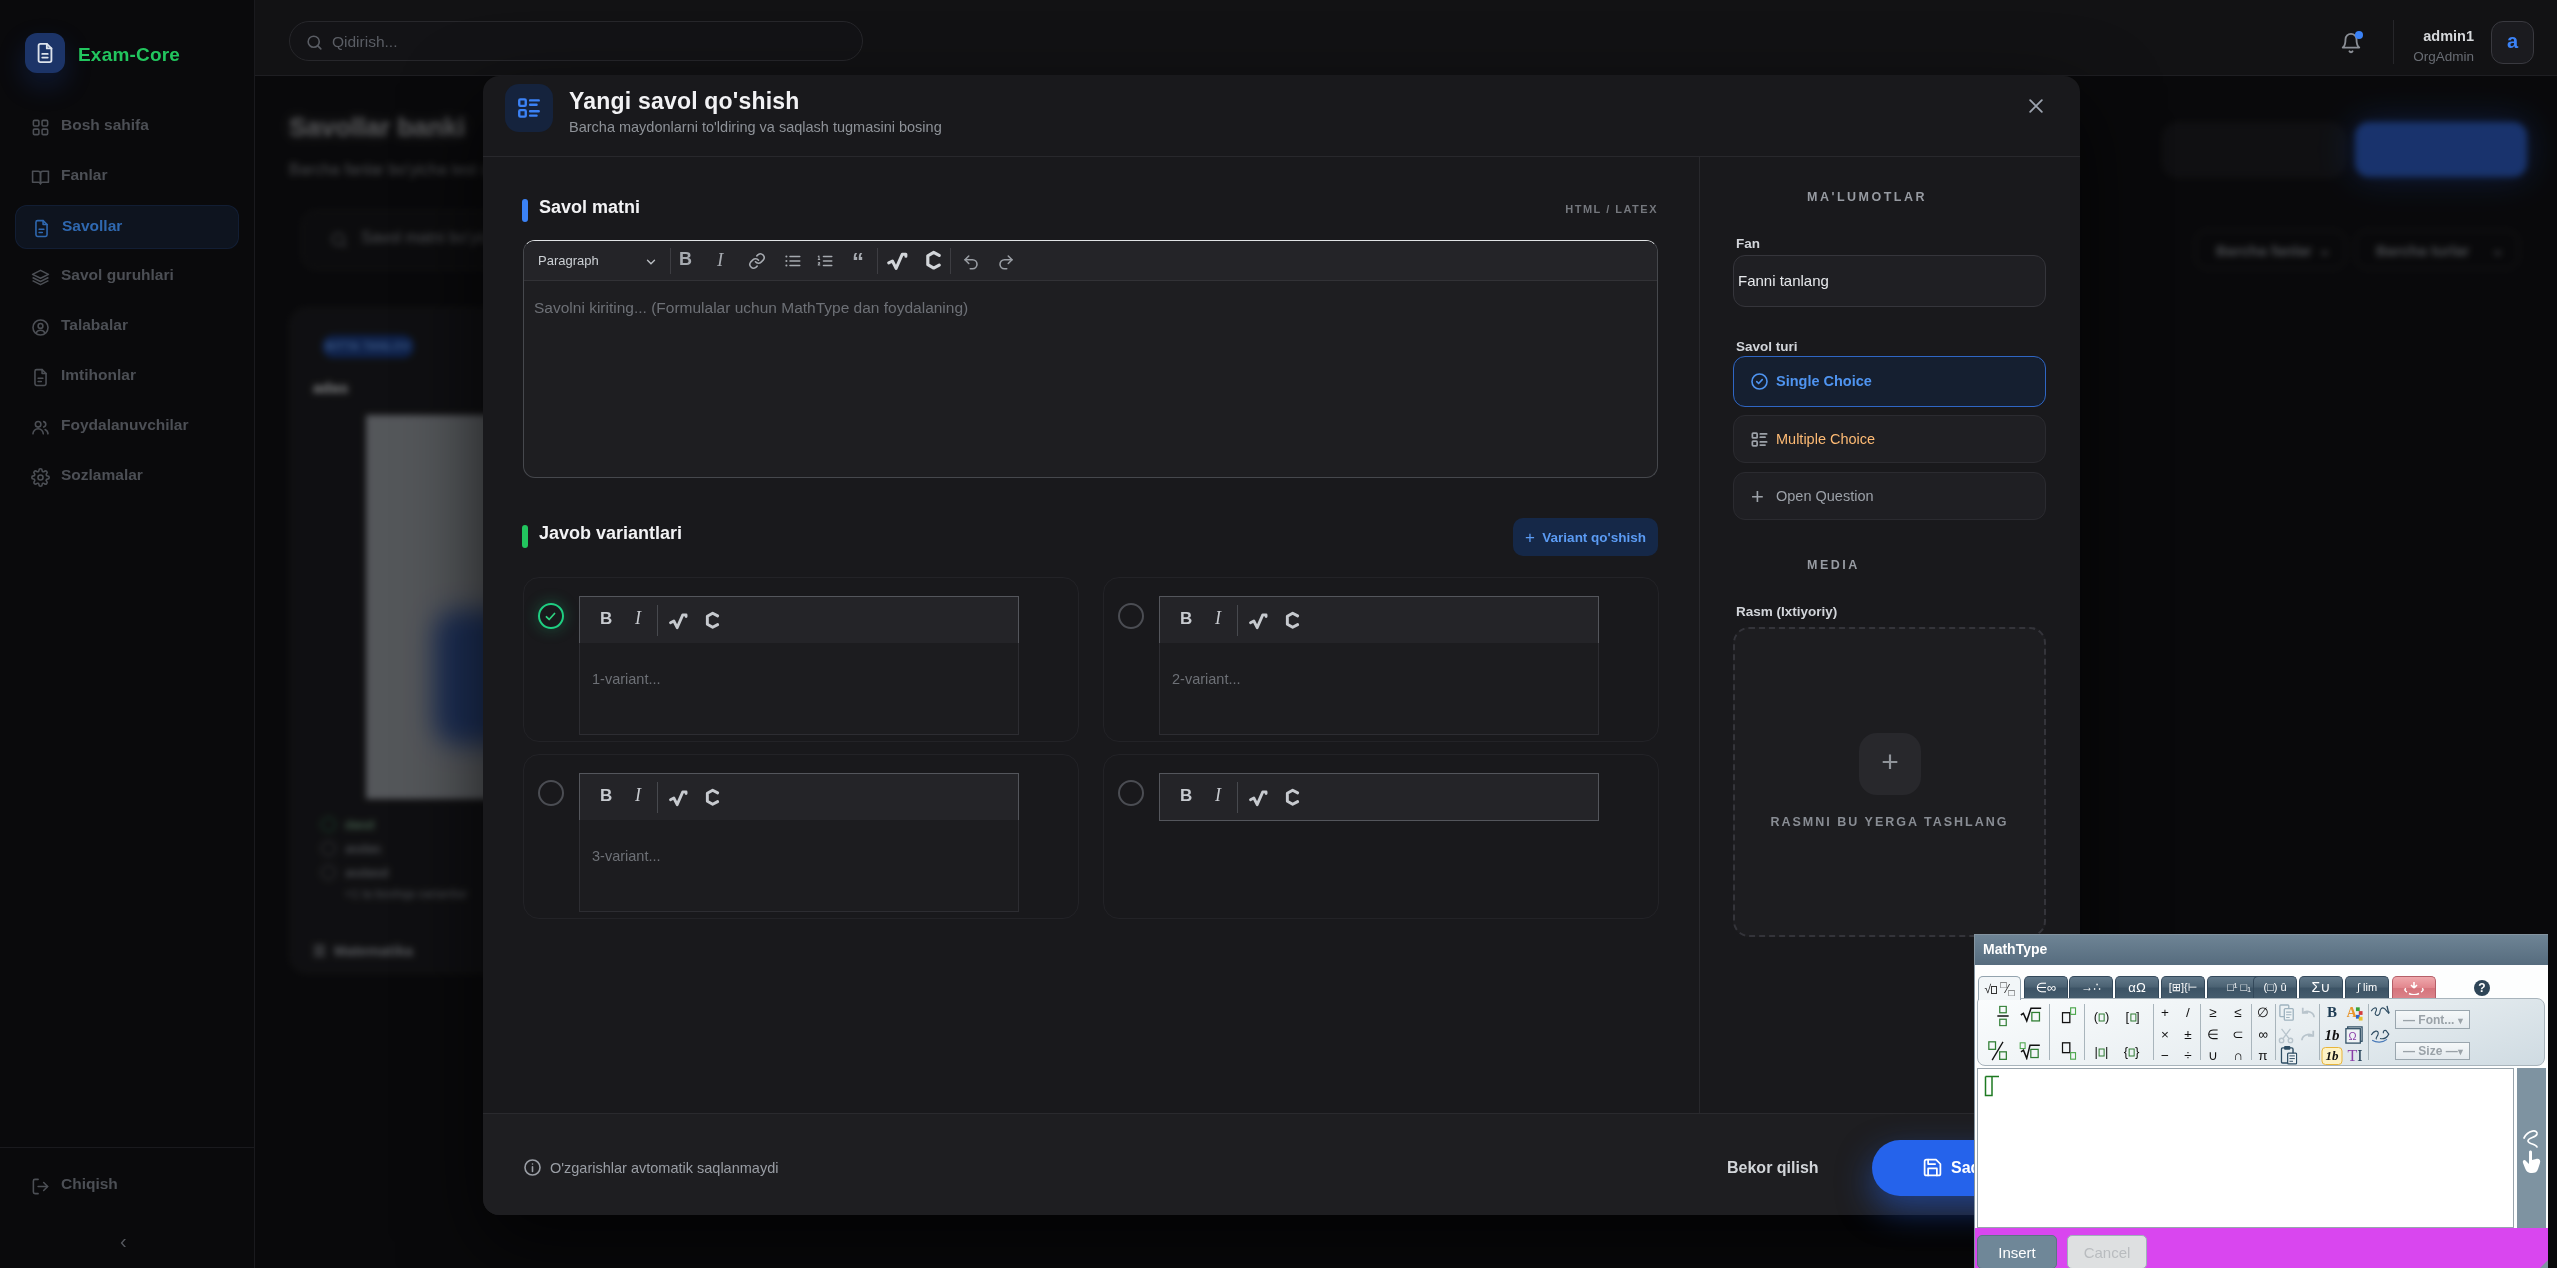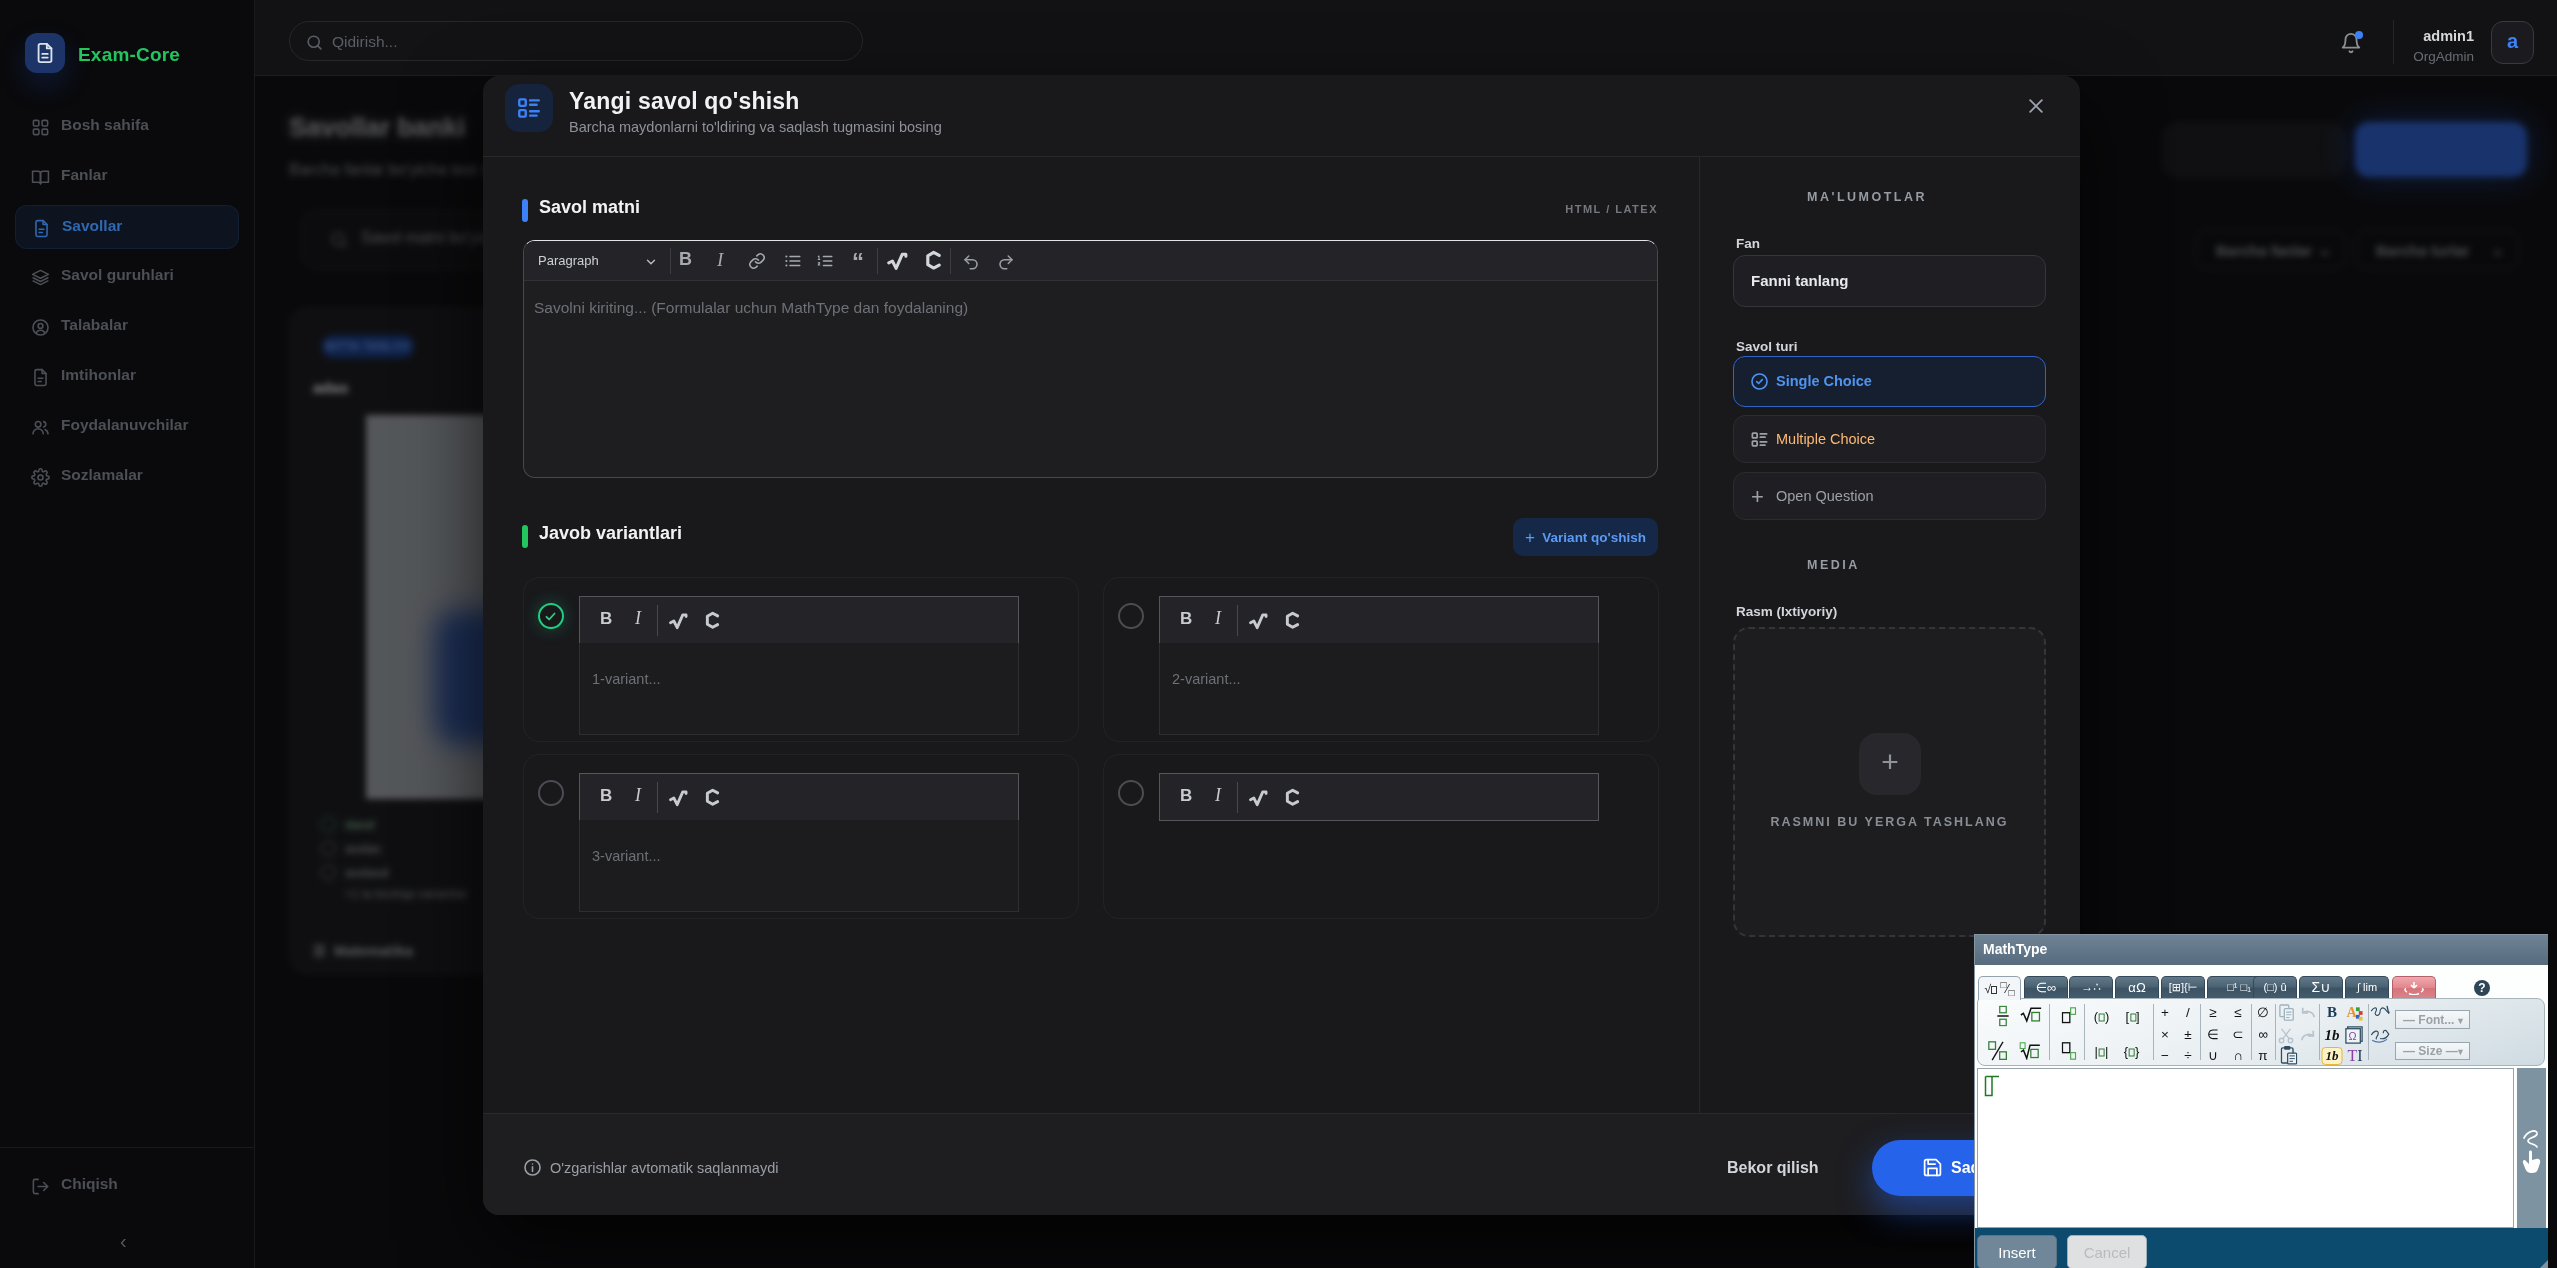--- a/index.html
+++ b/index.html
@@ -79,21 +79,21 @@
 .vtb { position:absolute; left:55px; top:18px; width:440px; height:48px; background:#242428; border:1px solid #54565c; }
 .vb { position:absolute; left:20px; top:12px; font-size:17px; font-weight:800; color:#c7cacf; }
 .vi { position:absolute; left:55px; top:11px; font-size:18px; font-style:italic; font-family:"Liberation Serif",serif; color:#c7cacf; }
 .vsep { position:absolute; left:77px; top:8px; width:1px; height:31px; background:#47494e; }
 .vicon { position:absolute; }
 .vin { position:absolute; left:55px; top:65px; width:440px; height:92px; background:#1c1c1f; border:1px solid #2d2d32; border-top:none; }
 .vph { position:absolute; left:12px; top:28px; font-size:14.5px; color:#6d7076; }
 #m-vline { position:absolute; left:1216px; top:80px; width:1px; height:957px; background:#28282c; }
 .rp-cap { position:absolute; left:1324px; font-size:12.5px; font-weight:700; color:#979ba2; letter-spacing:2.5px; }
 .rp-lbl { position:absolute; left:1253px; font-size:13.5px; font-weight:600; color:#d2d5da; }
-#rp-select { position:absolute; left:1250px; top:179px; width:313px; height:52px; border-radius:12px; background:#1f1f23; border:1px solid #35353b; font-size:15px; font-weight:700; color:#e7e9ec; line-height:50px; padding-left:17px; }
+#rp-select { position:absolute; left:1250px; top:179px; width:313px; height:52px; border-radius:12px; background:#1f1f23; border:1px solid #35353b; font-size:15px; font-weight:400; color:#e7e9ec; line-height:50px; padding-left:4px; }
 #rp-single { position:absolute; left:1250px; top:280px; width:313px; height:51px; border-radius:12px; background:#151f30; border:1.5px solid #2f66c4; }
 #rp-single span { position:absolute; left:42px; top:16px; font-size:14.5px; font-weight:600; color:#4f94f0; }
 #rp-multi { position:absolute; left:1250px; top:339px; width:313px; height:48px; border-radius:12px; background:#1f1f23; border:1px solid #2b2b30; }
 #rp-multi span { position:absolute; left:42px; top:15px; font-size:14.5px; font-weight:500; color:#fdba74; }
 #rp-open { position:absolute; left:1250px; top:396px; width:313px; height:48px; border-radius:12px; background:#1f1f23; border:1px solid #2b2b30; }
 #rp-open span { position:absolute; left:42px; top:15px; font-size:14.5px; font-weight:500; color:#9ca1a8; }
 #rp-drop { position:absolute; left:1250px; top:551px; width:313px; height:310px; border-radius:16px; border:2px dashed #34343a; background:#1d1d20; }
 #rp-plusbox { position:absolute; left:124px; top:104px; width:62px; height:62px; border-radius:18px; background:#28282c; color:#90949a; font-size:30px; font-weight:300; text-align:center; line-height:58px; }
 #rp-dropcap { position:absolute; left:0; top:186px; width:100%; text-align:center; font-size:12.5px; font-weight:700; color:#898d94; letter-spacing:2px; }
 #m-footer { position:absolute; left:0; top:1037px; width:1597px; height:102px; background:#1e1e21; border-top:1px solid #2a2a2e; border-radius:0 0 16px 16px;text-align:right; }
@@ -112,21 +112,21 @@
 #mt-help { position:absolute; left:499px; top:45px; width:16px; height:16px; border-radius:50%; background:#2e4557; color:#fff; font-size:12px; font-weight:700; text-align:center; line-height:16px; }
 #mt-bar { position:absolute; left:2px; top:63px; width:568px; height:68px; overflow:hidden; background:linear-gradient(160deg,#fafcfd 0%,#e8eef1 55%,#cfdbe2 100%); border:1px solid #a8b4bc; border-radius:4px 8px 8px 8px; }
 .msep { position:absolute; width:1px; height:56px; top:5px; background:#a9b5bc; }
 .mc { position:absolute; transform:translate(-50%,-50%); }
 .mtx { font-size:13px; color:#111; letter-spacing:1px; }
 .mop { font-size:13.5px; color:#111; font-weight:500; }
 .mgreen { display:inline-block; width:6px; height:8px; border:1.2px solid #2e7d32; vertical-align:-1px; }
 #mt-font,#mt-size { position:absolute; left:417px; width:75px; overflow:hidden; border:1px solid #9aa6ae; background:linear-gradient(#f5f8f9,#e4eaee); color:#9aa2a8; font-size:12px; font-weight:700; }
 #mt-white { position:absolute; left:2px; top:133px; width:537px; height:160px; background:#fff; border:1px solid #98a4ac; }
 #mt-strip { position:absolute; left:542px; top:133px; width:29px; height:160px; background:#7e93a1; }
-#mt-bottom { position:absolute; left:0; top:293px; width:574px; height:41px; background:#0c4a6e; }
+#mt-bottom { position:absolute; left:0; top:293px; width:574px; height:41px; background:#d946ef; }
 #mt-insert { position:absolute; left:2px; top:7px; width:80px; height:34px; background:#6f8798; border:1px solid #5c7384; border-radius:5px; color:#fff; font-size:15px; text-align:center; line-height:33px; }
 #mt-cancel { position:absolute; left:92px; top:7px; width:80px; height:34px; background:#dee0e1; border:1px solid #9fb0ba; border-radius:5px; color:#b9bcbf; font-size:15px; text-align:center; line-height:33px; }
 </style>
 </head>
 <body>
 <div id="page">
   <div id="sidebar">
     <div id="sb-logo">
         <svg width="22" height="22" viewBox="0 0 24 24" style="position:absolute;left:9px;top:9px" fill="none" stroke="#dde3ec" stroke-width="2" stroke-linecap="round" stroke-linejoin="round">
           <path d="M14 2H7a2 2 0 0 0-2 2v16a2 2 0 0 0 2 2h10a2 2 0 0 0 2-2V7z"></path>

